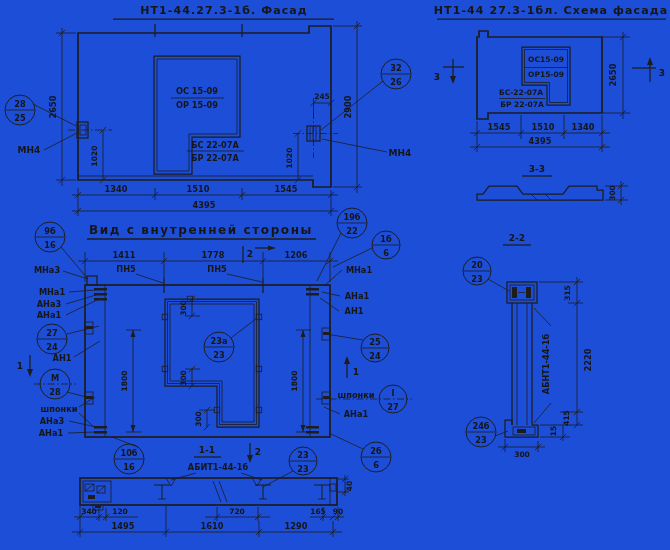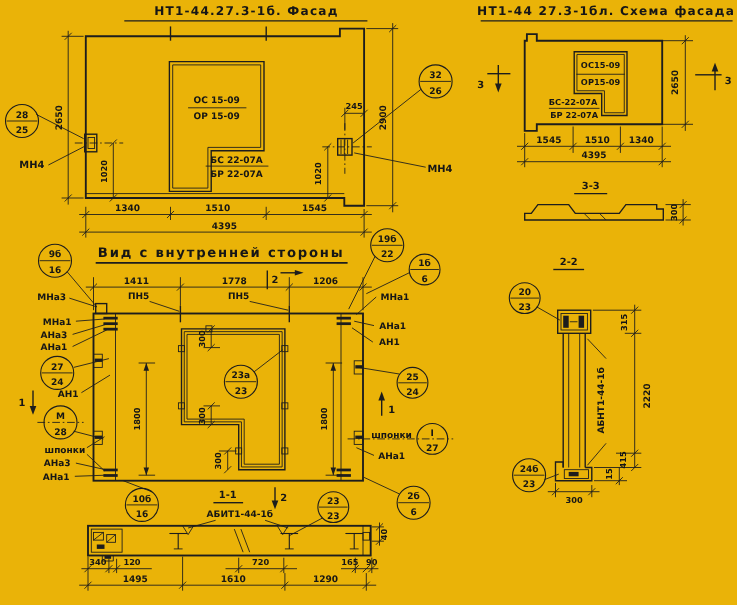--- a/index.html
+++ b/index.html
@@ -1,16 +1,16 @@
 <!DOCTYPE html>
 <html><head>
 <meta charset="utf-8">
 <style>
   html,body{margin:0;padding:0;background:#e8e8e4;}
-  .sheet{position:relative;width:670px;height:550px;background:#eab308;overflow:hidden;}
+  .sheet{position:relative;width:670px;height:550px;background:#1d4ed8;overflow:hidden;}
   svg{display:block;}
   .ln{stroke:#1d1d1d;fill:none;stroke-width:1;}
   .thick{stroke-width:1.7;}
   .med{stroke-width:1.25;}
   .thin{stroke-width:0.8;}
   .dd{stroke-dasharray:7 2.5 1.5 2.5;stroke-width:0.8;}
   .fillb{fill:#1d1d1d;stroke:none;}
   text{font-family:"DejaVu Sans",sans-serif;font-weight:bold;fill:#161616;}
   .t75{font-size:7.5px;}
   .t8{font-size:8.2px;}

